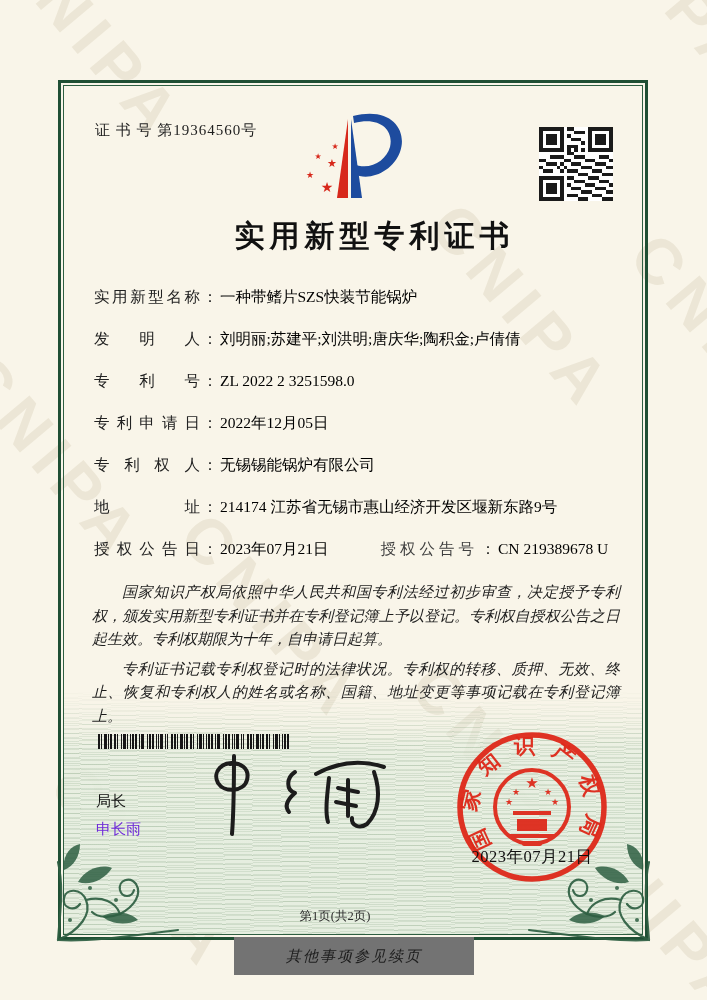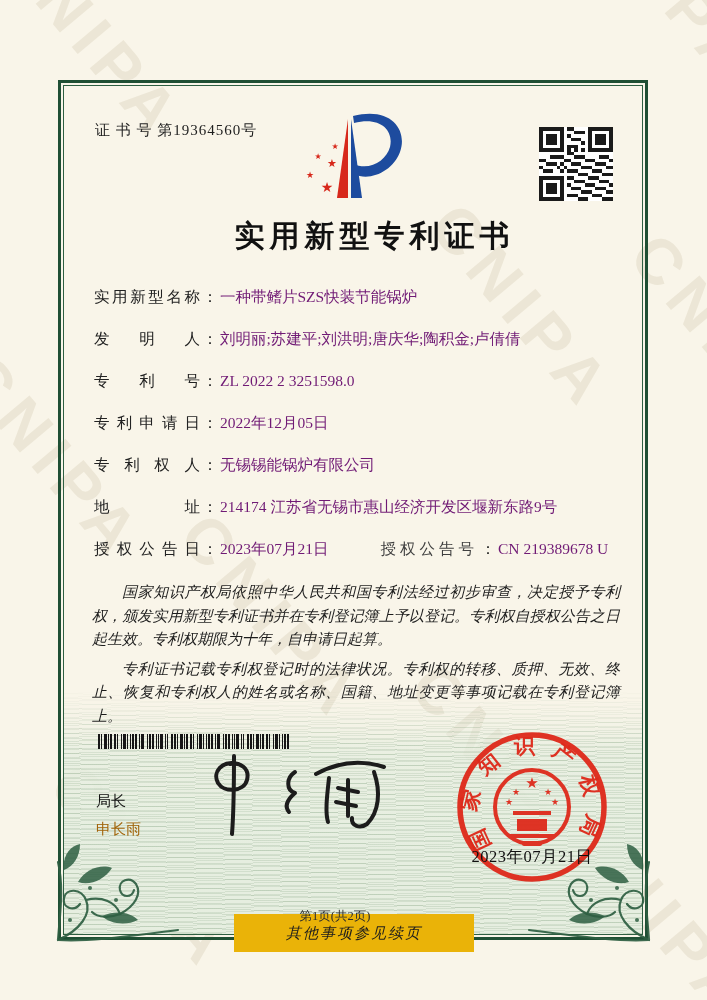--- a/index.html
+++ b/index.html
@@ -40,45 +40,45 @@
     font-size:30px; font-weight:bold; letter-spacing:5px; color:#111; z-index:3;margin-left:40px;
   }
   
   .fields{position:absolute; left:94px; top:286px; width:540px; z-index:3; font-size:15.5px;}
   .frow{height:21px; line-height:21px; margin-bottom:21px; white-space:nowrap;}
   .flabel{
     display:inline-block; width:106px; text-align:justify; text-align-last:justify;
     vertical-align:top; color:#222;
   }
   .fcolon{display:inline-block; width:20px; text-align:center; vertical-align:top;}
-  .fvalue{color:#701a75;}
+  .fvalue{color:#000000;}
   .flabel2{letter-spacing:4px; margin-left:52px; color:#404040;}
   
   .paras{position:absolute; left:92px; top:581px; width:528px; z-index:3;}
   .paras p{
     margin:0 0 6px 0; font-size:15px; line-height:23.5px; font-style:italic;
     text-indent:2em; text-align:justify; color:#1d1d1d;
   }
   
   .barcode{position:absolute; left:98px; top:734px; z-index:3;}
   .officer-title{position:absolute; left:96px; top:792px; font-family:"Liberation Sans",sans-serif; font-size:15px; color:#111; z-index:4;}
-  .officer-name{position:absolute; left:96px; top:820px; font-family:"Liberation Sans",sans-serif; font-size:15px; color:#a16207; z-index:4;}
+  .officer-name{position:absolute; left:96px; top:820px; font-family:"Liberation Sans",sans-serif; font-size:15px; color:#6d28d9; z-index:4;}
   .signature{position:absolute; left:200px; top:750px; z-index:4;}
   .seal{position:absolute; left:450px; top:725px; z-index:4;}
   .seal-date{
     position:absolute; left:452px; top:846px; width:160px; text-align:center;
     font-size:16.5px; color:#101010; letter-spacing:0.5px; z-index:5;
   }
   .page-num{
     position:absolute; left:0; top:908px; width:670px; text-align:center;
     font-size:12.5px; color:#2c2c2c; z-index:4;
   }
   .note-box{
-    position:absolute; left:234px; top:914px; width:240px; height:38px;
-    background:#eab308; z-index:3; display:flex; align-items:center; justify-content:center;
+    position:absolute; left:234px; top:937px; width:240px; height:38px;
+    background:#737373; z-index:3; display:flex; align-items:center; justify-content:center;
   }
   .note-box span{font-size:15px; font-style:italic; letter-spacing:2px; color:#1d1d1d;}
   .flourish{position:absolute; z-index:4;}
   .flourish.right{transform:scaleX(-1);}
 </style>
 </head>
 <body>
 
 <div class="page">
 

